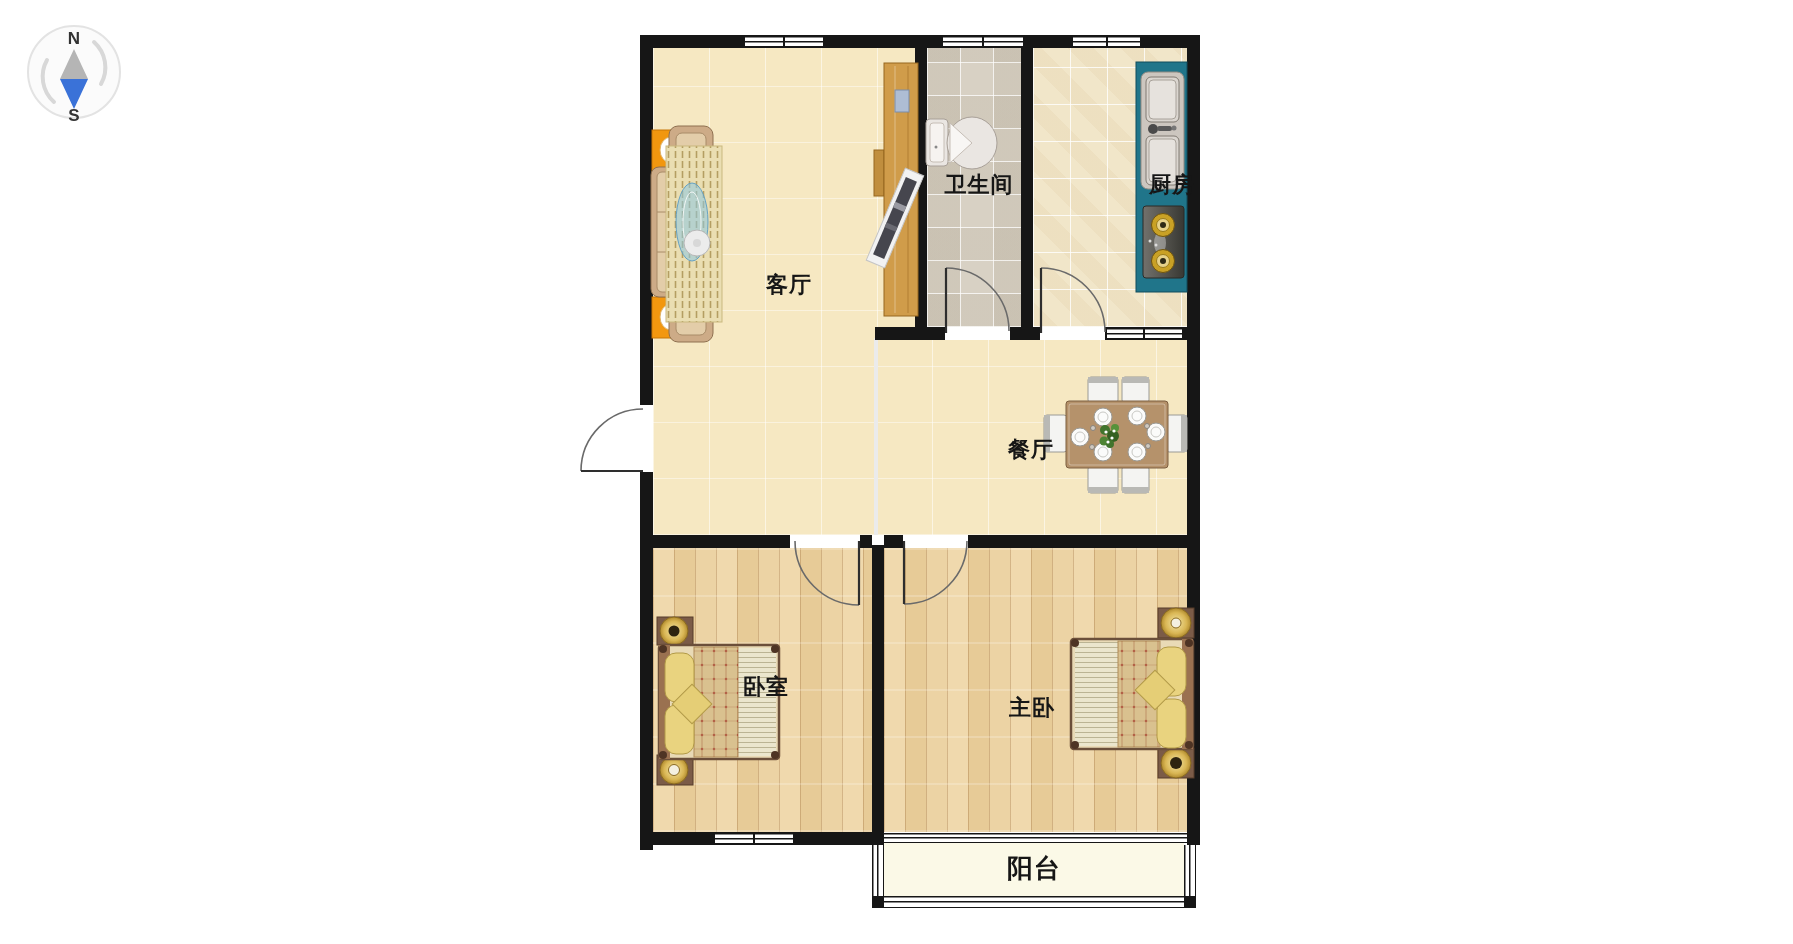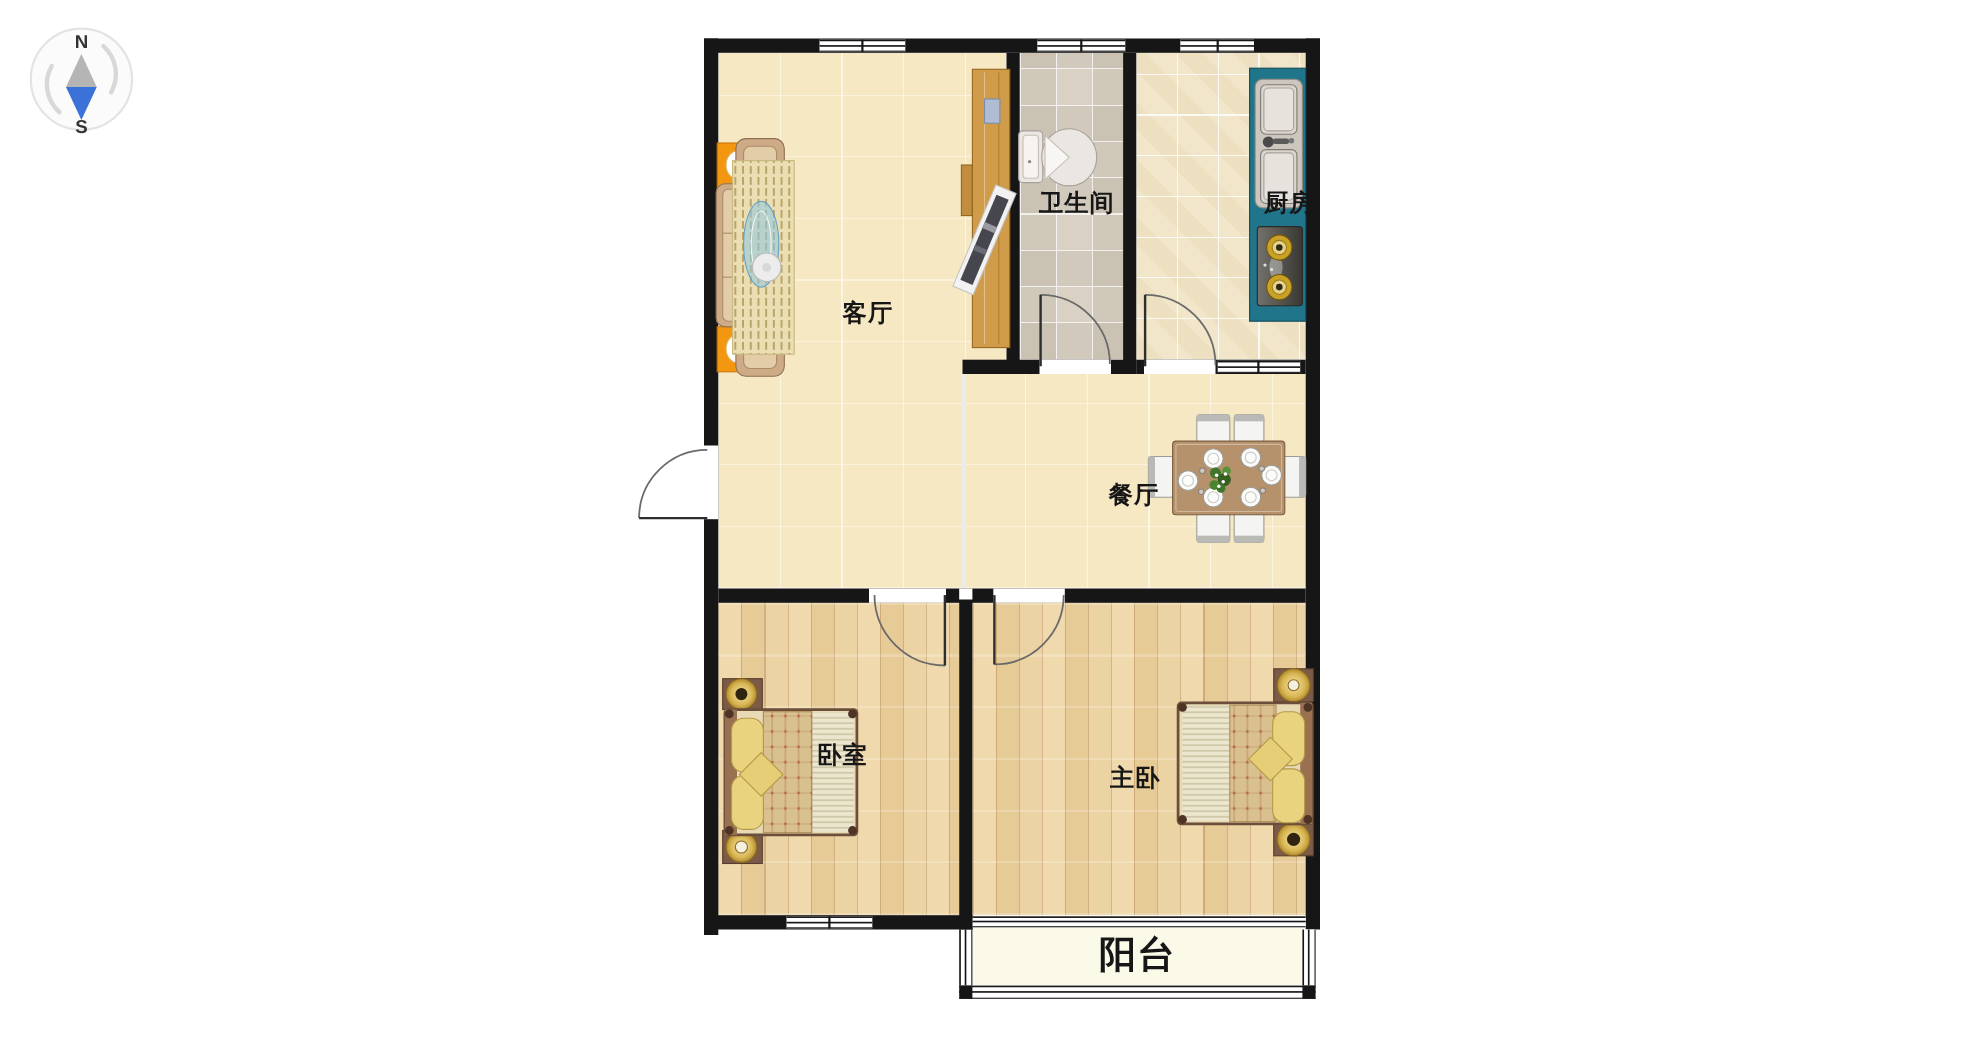--- a/index.html
+++ b/index.html
@@ -32,21 +32,21 @@
     repeating-linear-gradient(45deg, rgba(210,180,130,.12) 0 18px, rgba(0,0,0,0) 18px 37px),
     #f1e6c9;}
   .floor-wood{position:absolute;background:
     repeating-linear-gradient(0deg, rgba(255,255,255,.20) 0 2px, rgba(0,0,0,0) 2px 47px),
     repeating-linear-gradient(90deg, rgba(146,96,46,.30) 0 1px, rgba(0,0,0,0) 1px 21px),
     repeating-linear-gradient(90deg, #f0d9ad 0 21px, #e7cb97 21px 42px, #ecd3a4 42px 63px);}
   .floor-balcony{position:absolute;background:#fbf9e7;}
   .divider{position:absolute;background:#ebebeb;}
   .rlabel{position:absolute;transform:translate(-50%,-50%);font-size:22px;color:#161616;
           letter-spacing:1px;white-space:nowrap;font-weight:700;}
-  .rlabel.big{font-size:34px;}
+  .rlabel.big{font-size:26px;}
   svg{position:absolute;left:0;top:0;}
   .arc{stroke:#6a6a6a;stroke-width:1.6;fill:none;}
   .leaf{stroke:#2e2e2e;stroke-width:2.2;}
 </style>
 </head>
 <body>
 
 <div id="canvas">
 
   <div class="floor-living" style="left:653px;top:48px;width:262px;height:487px;"></div>

